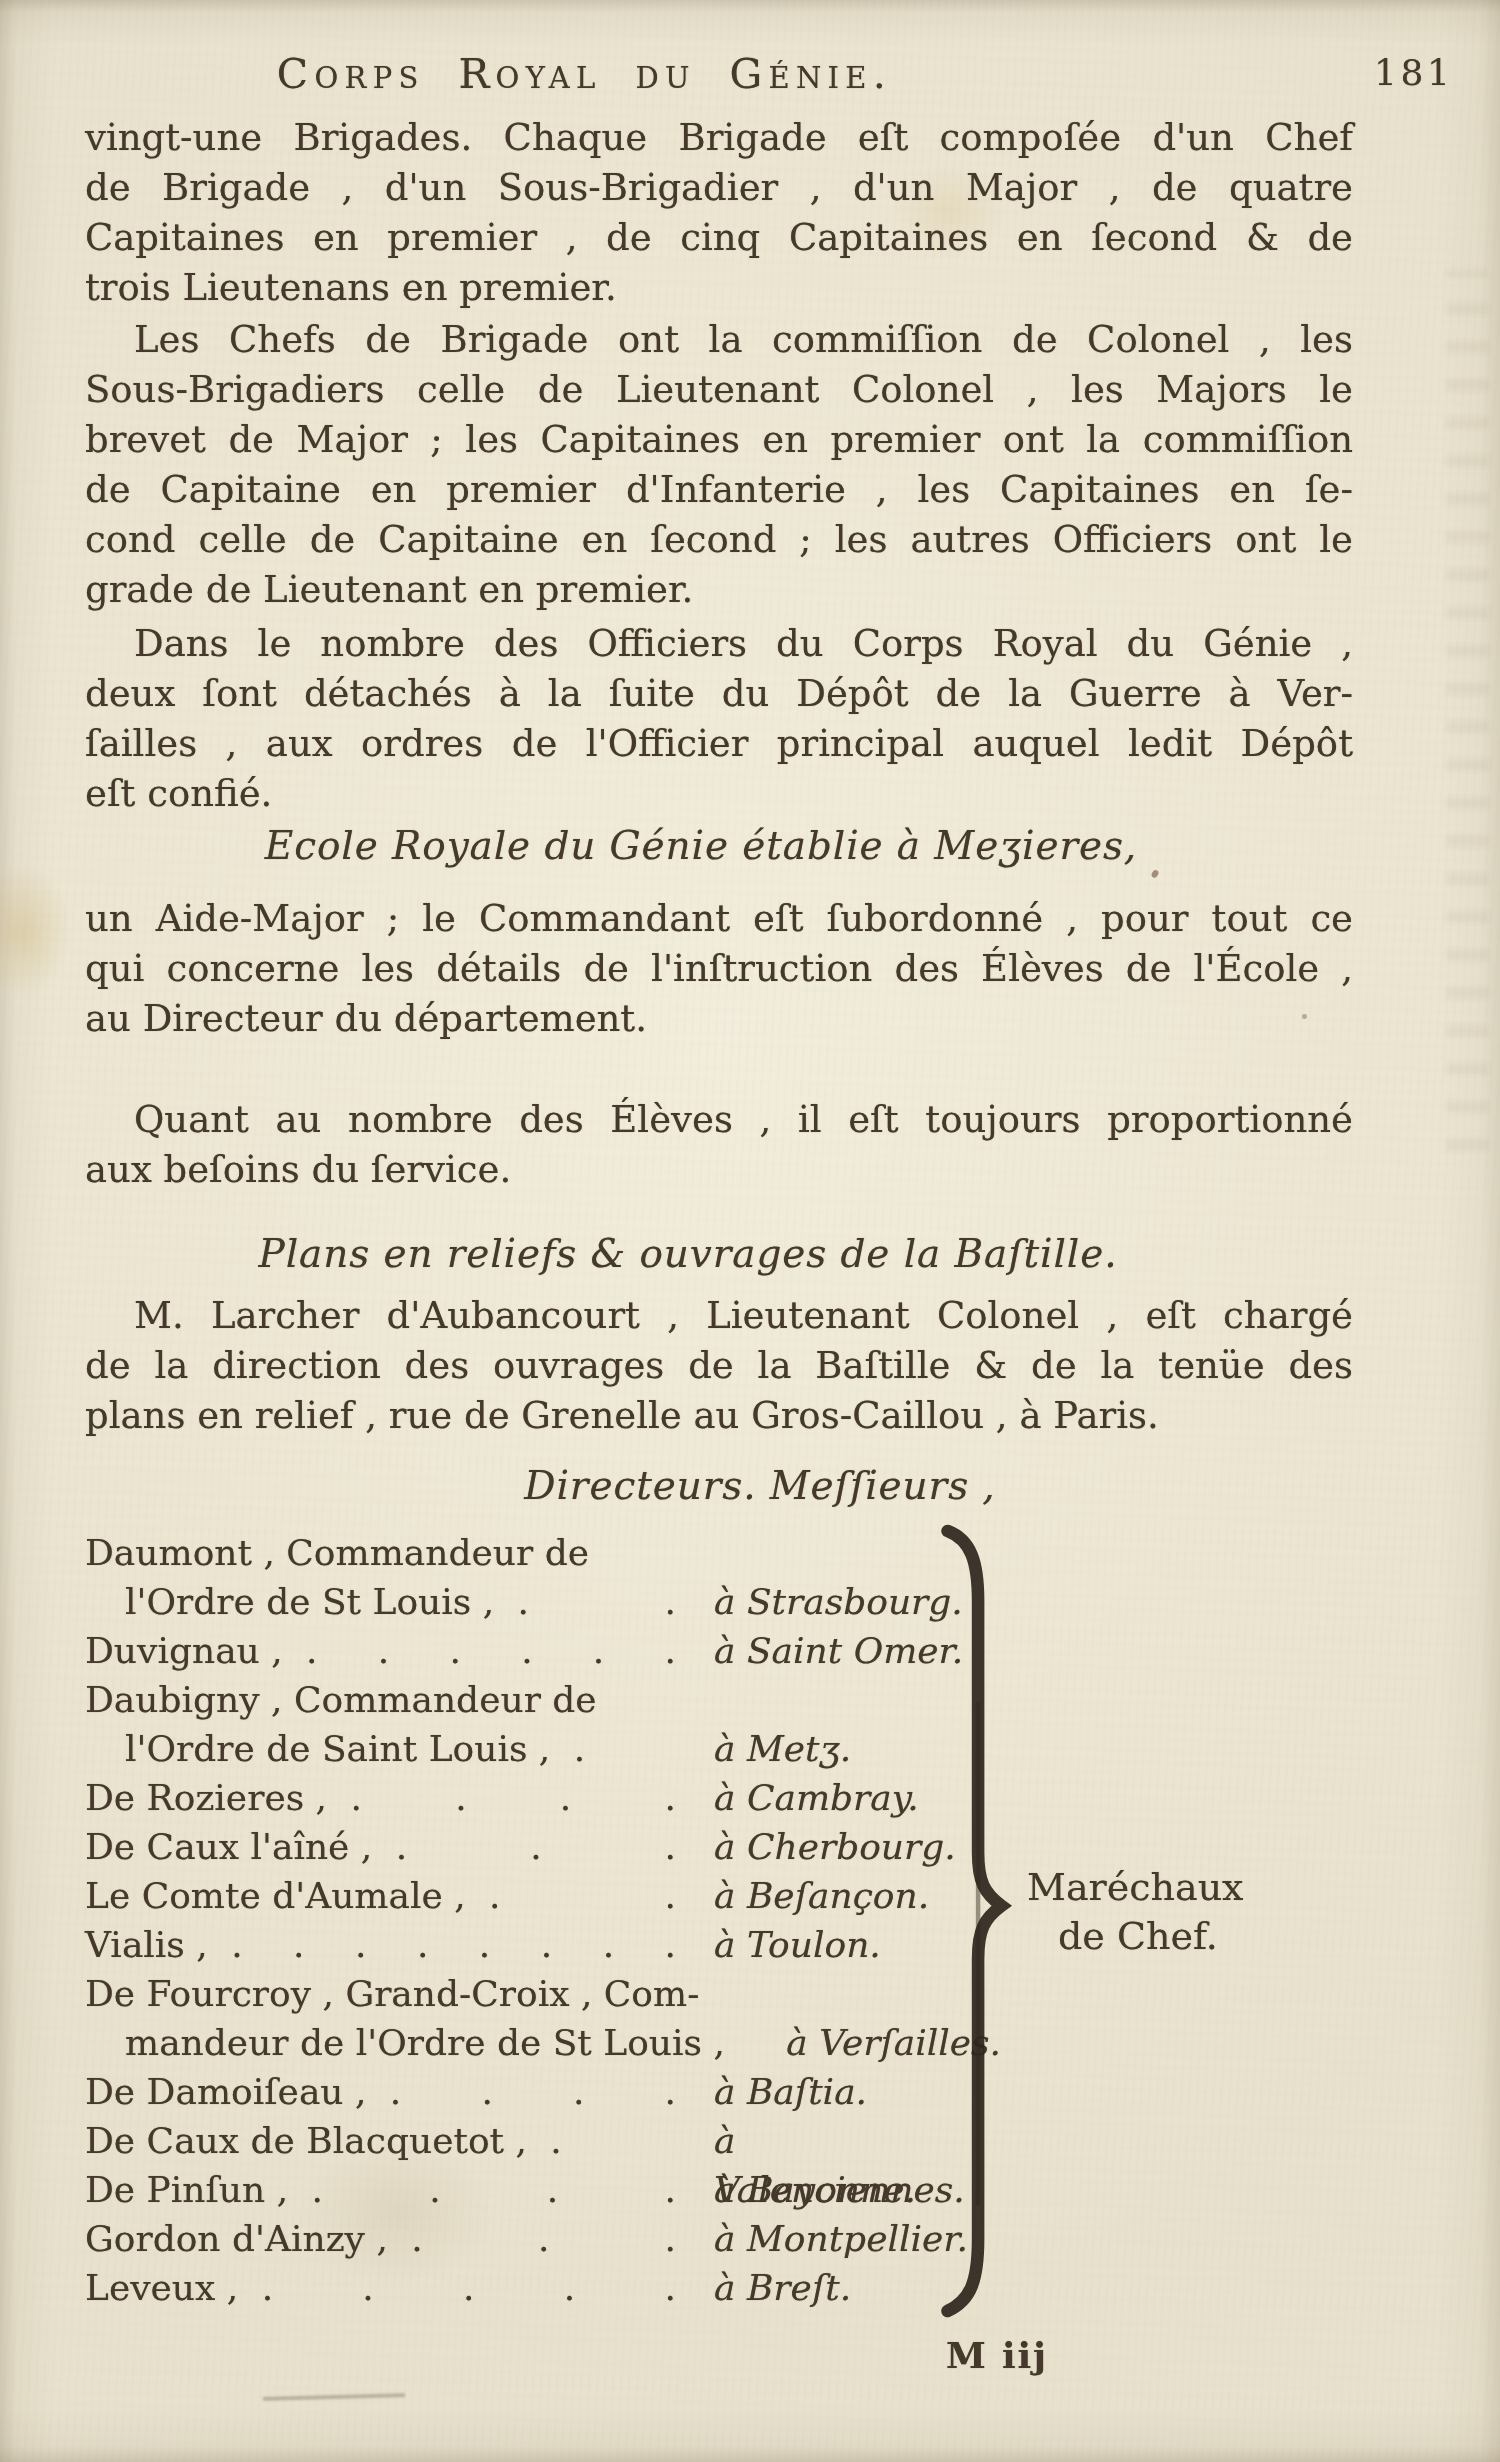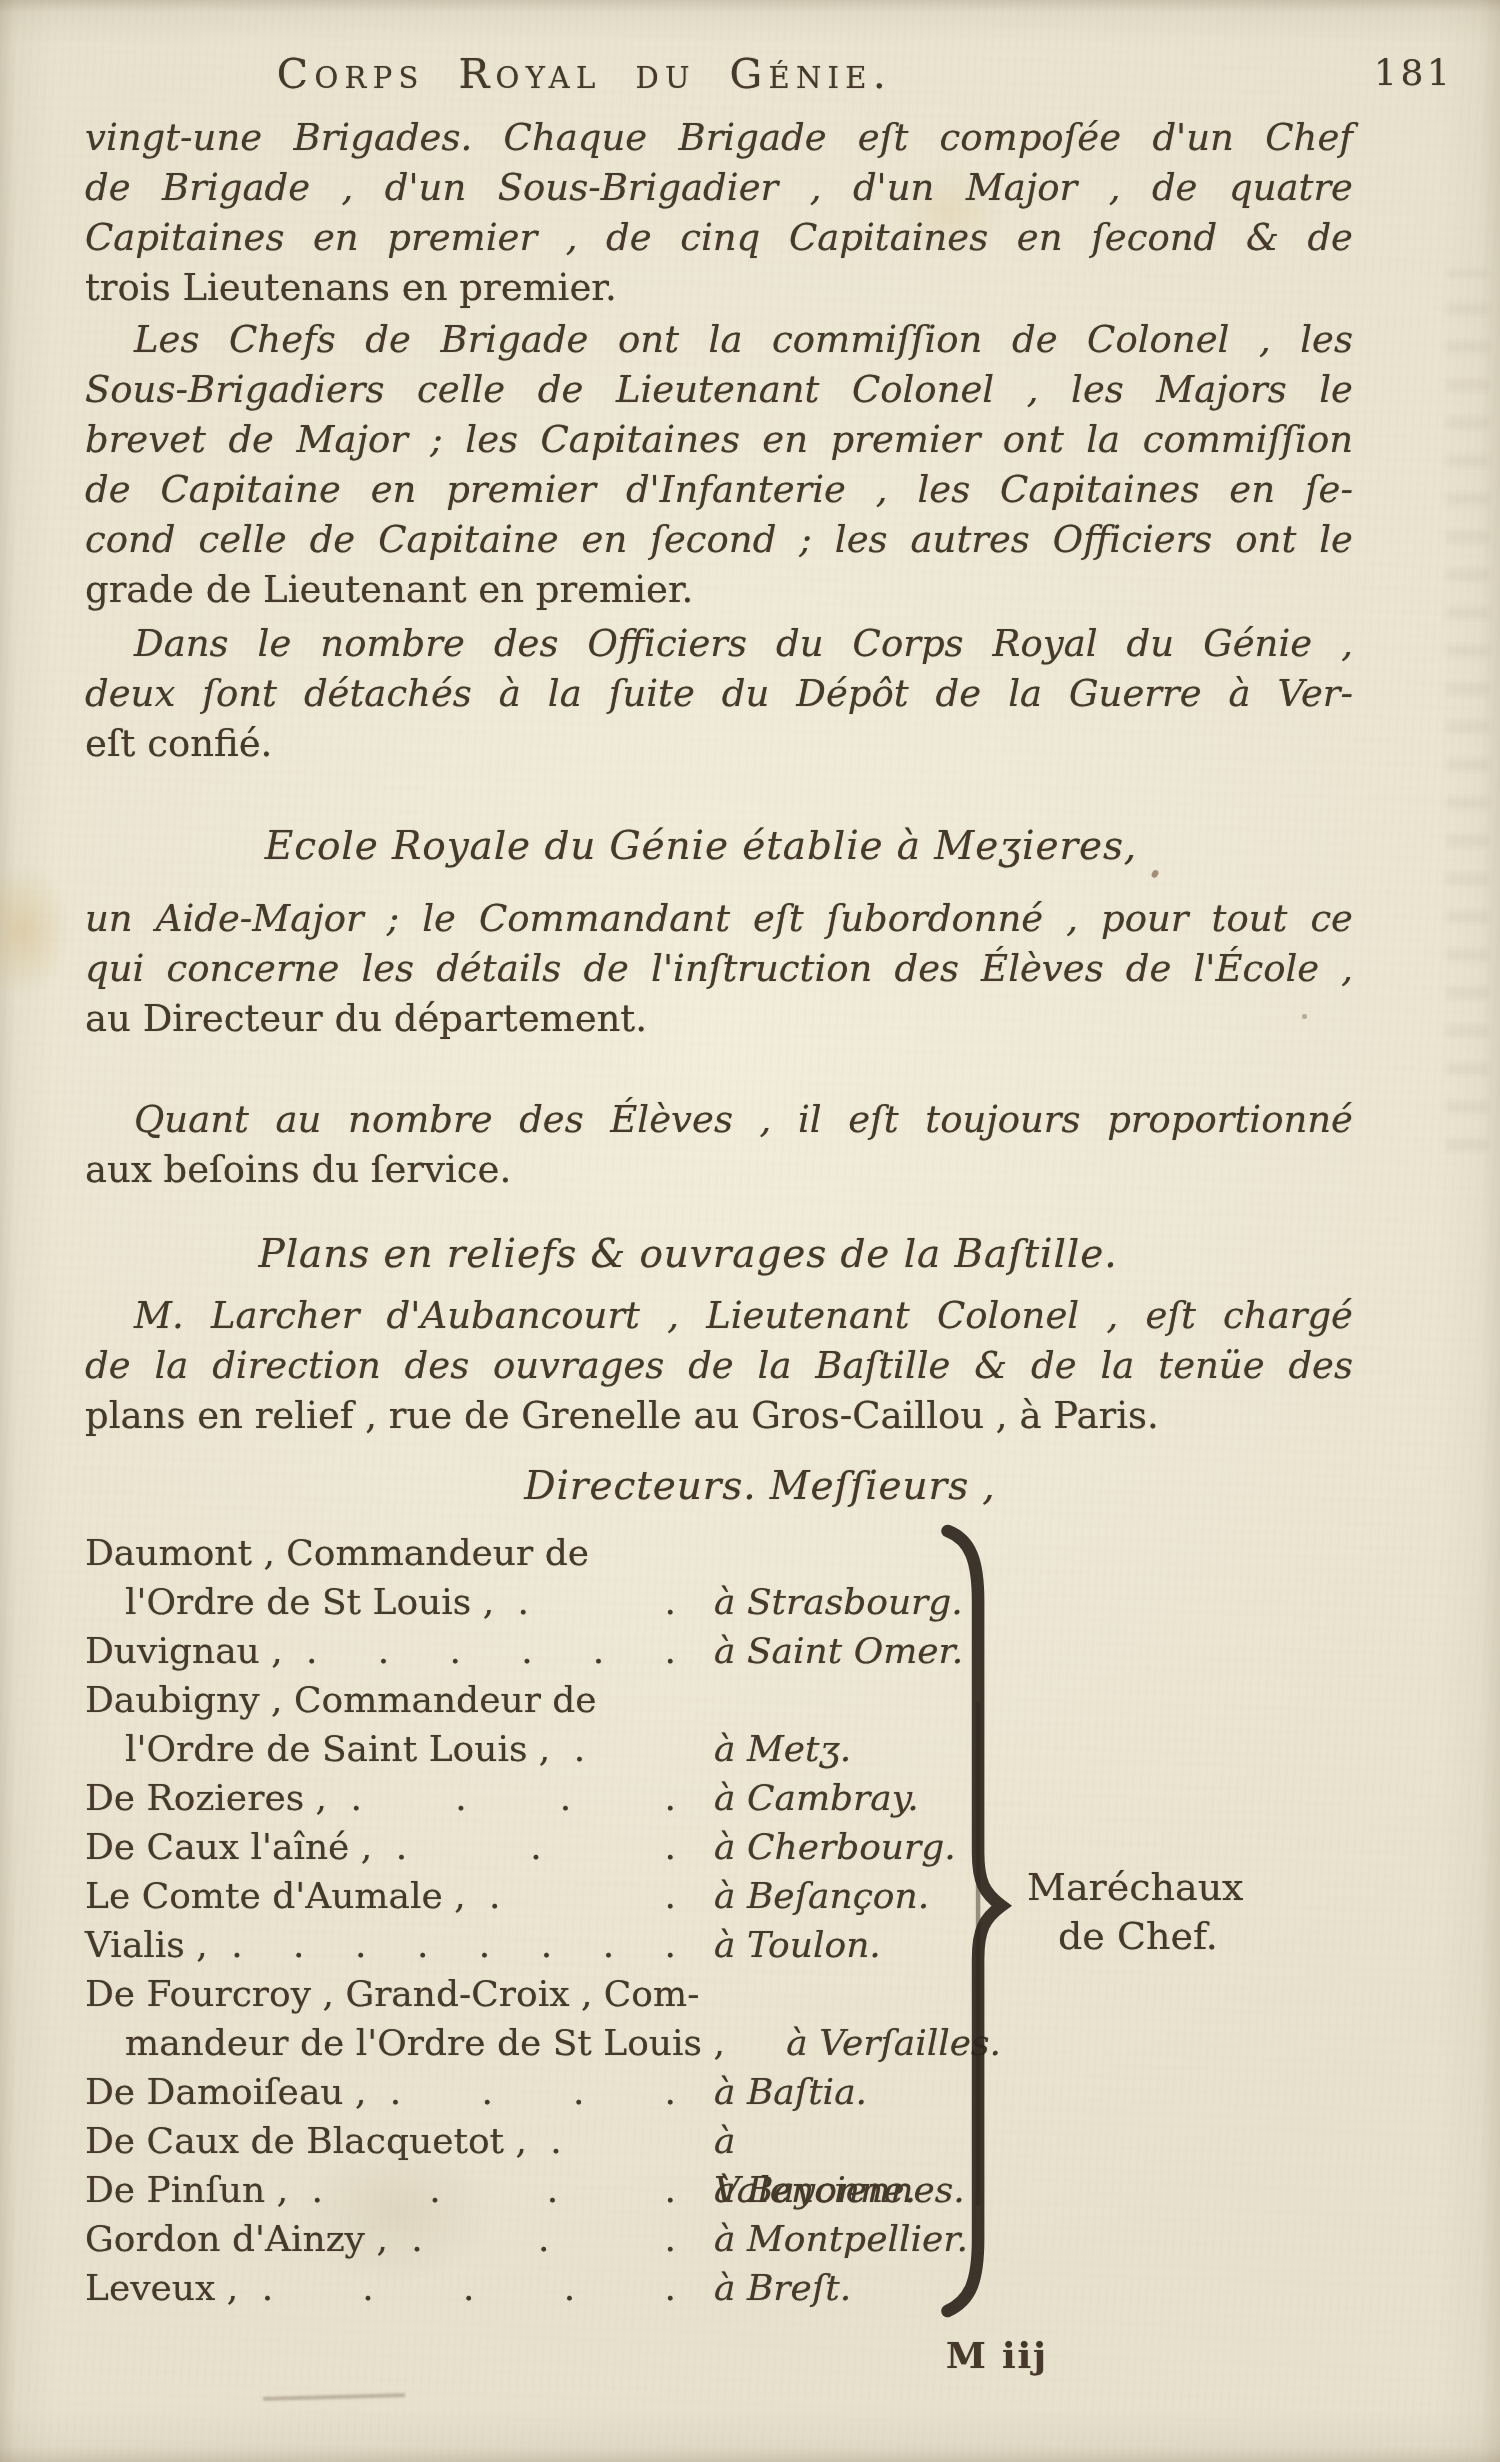--- a/index.html
+++ b/index.html
@@ -43,21 +43,21 @@
     background:rgba(95,82,60,.32);transform:rotate(-1.5deg);filter:blur(0.9px);}
 
   
   .ink{color:#44392b;text-shadow:0 0 0.9px rgba(62,48,34,.55);}
   .running-header{position:absolute;top:47px;left:135px;width:899px;text-align:center;
     font-size:41px;font-variant:small-caps;letter-spacing:6.3px;word-spacing:14.4px;line-height:54px;}
   .pagenum{position:absolute;top:52px;left:1374px;font-size:36px;letter-spacing:3.6px;}
 
   .para{position:absolute;left:85px;width:1268px;font-size:37px;}
   .bline{height:50px;line-height:50px;white-space:nowrap;}
-  .j{text-align:justify;text-align-last:justify;white-space:normal;font-style:italic;}
+  .j{text-align:justify;text-align-last:justify;white-space:normal;}
   .ind{text-indent:49px;}
 
   .sect-heading{position:absolute;width:1268px;text-align:center;
     font-style:italic;font-size:39px;line-height:52px;letter-spacing:0.9px;}
 
   .roster{position:absolute;left:85px;top:1528px;width:899px;font-size:36px;}
   .r-line{display:flex;height:49px;line-height:49px;}
   .r-name{white-space:pre;flex-shrink:0;text-align:right;}
   .r-wrap .r-name{padding-left:40px;}
   .r-dots{flex:1;min-width:0;text-align:justify;text-align-last:justify;
@@ -97,20 +97,21 @@
   <div class="bline j">Sous-Brigadiers celle de Lieutenant Colonel , les Majors le</div>
   <div class="bline j">brevet de Major ; les Capitaines en premier ont la commiſſion</div>
   <div class="bline j">de Capitaine en premier d'Infanterie , les Capitaines en ſe-</div>
   <div class="bline j">cond celle de Capitaine en ſecond ; les autres Officiers ont le</div>
   <div class="bline">grade de Lieutenant en premier.</div>
 </div>
 
 <div class="para ink" style="top:619px">
   <div class="bline j ind">Dans le nombre des Officiers du Corps Royal du Génie ,</div>
   <div class="bline j">deux ſont détachés à la ſuite du Dépôt de la Guerre à Ver-</div>
+  <div class="bline j">ſailles , aux ordres de l'Officier principal auquel ledit Dépôt</div>
   <div class="bline">eſt confié.</div>
 </div>
 
 <div class="sect-heading ink" style="left:67px;top:820px">Ecole Royale du Génie établie à Meʒieres,</div>
 
 <div class="para ink" style="top:894px">
   <div class="bline j">un Aide-Major ; le Commandant eſt ſubordonné , pour tout ce</div>
   <div class="bline j">qui concerne les détails de l'inſtruction des Élèves de l'École ,</div>
   <div class="bline">au Directeur du département.</div>
 </div>

